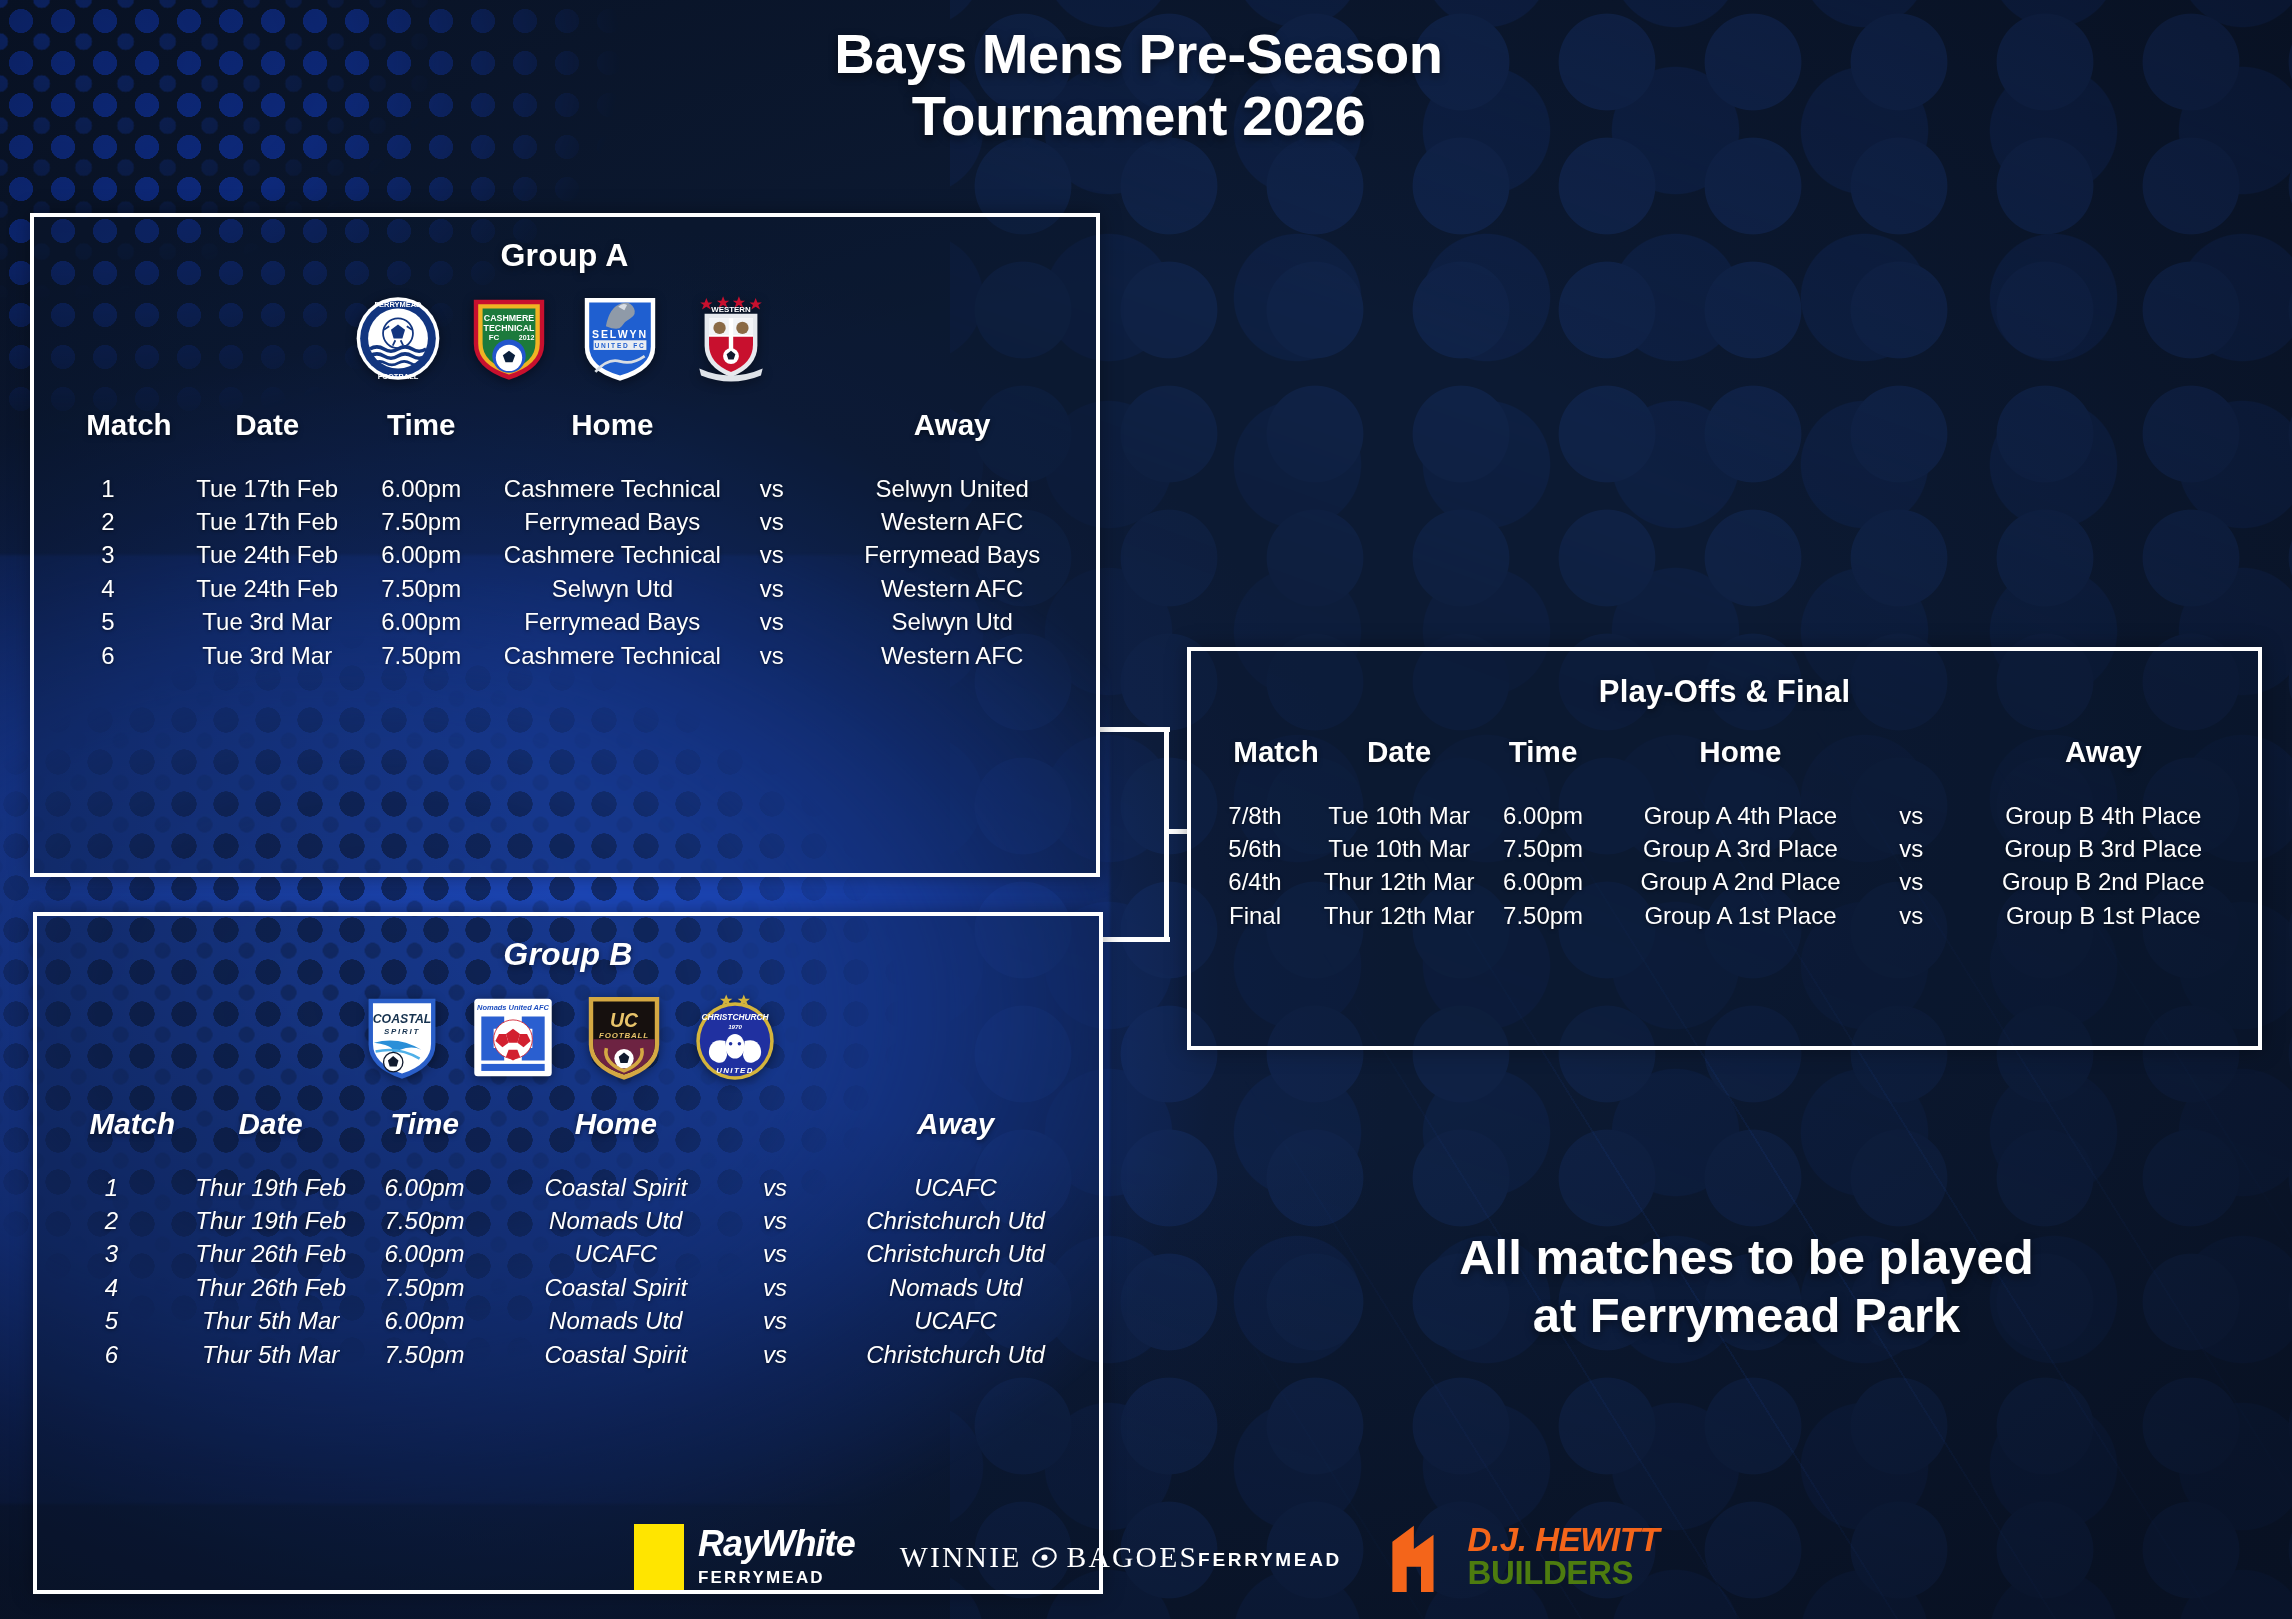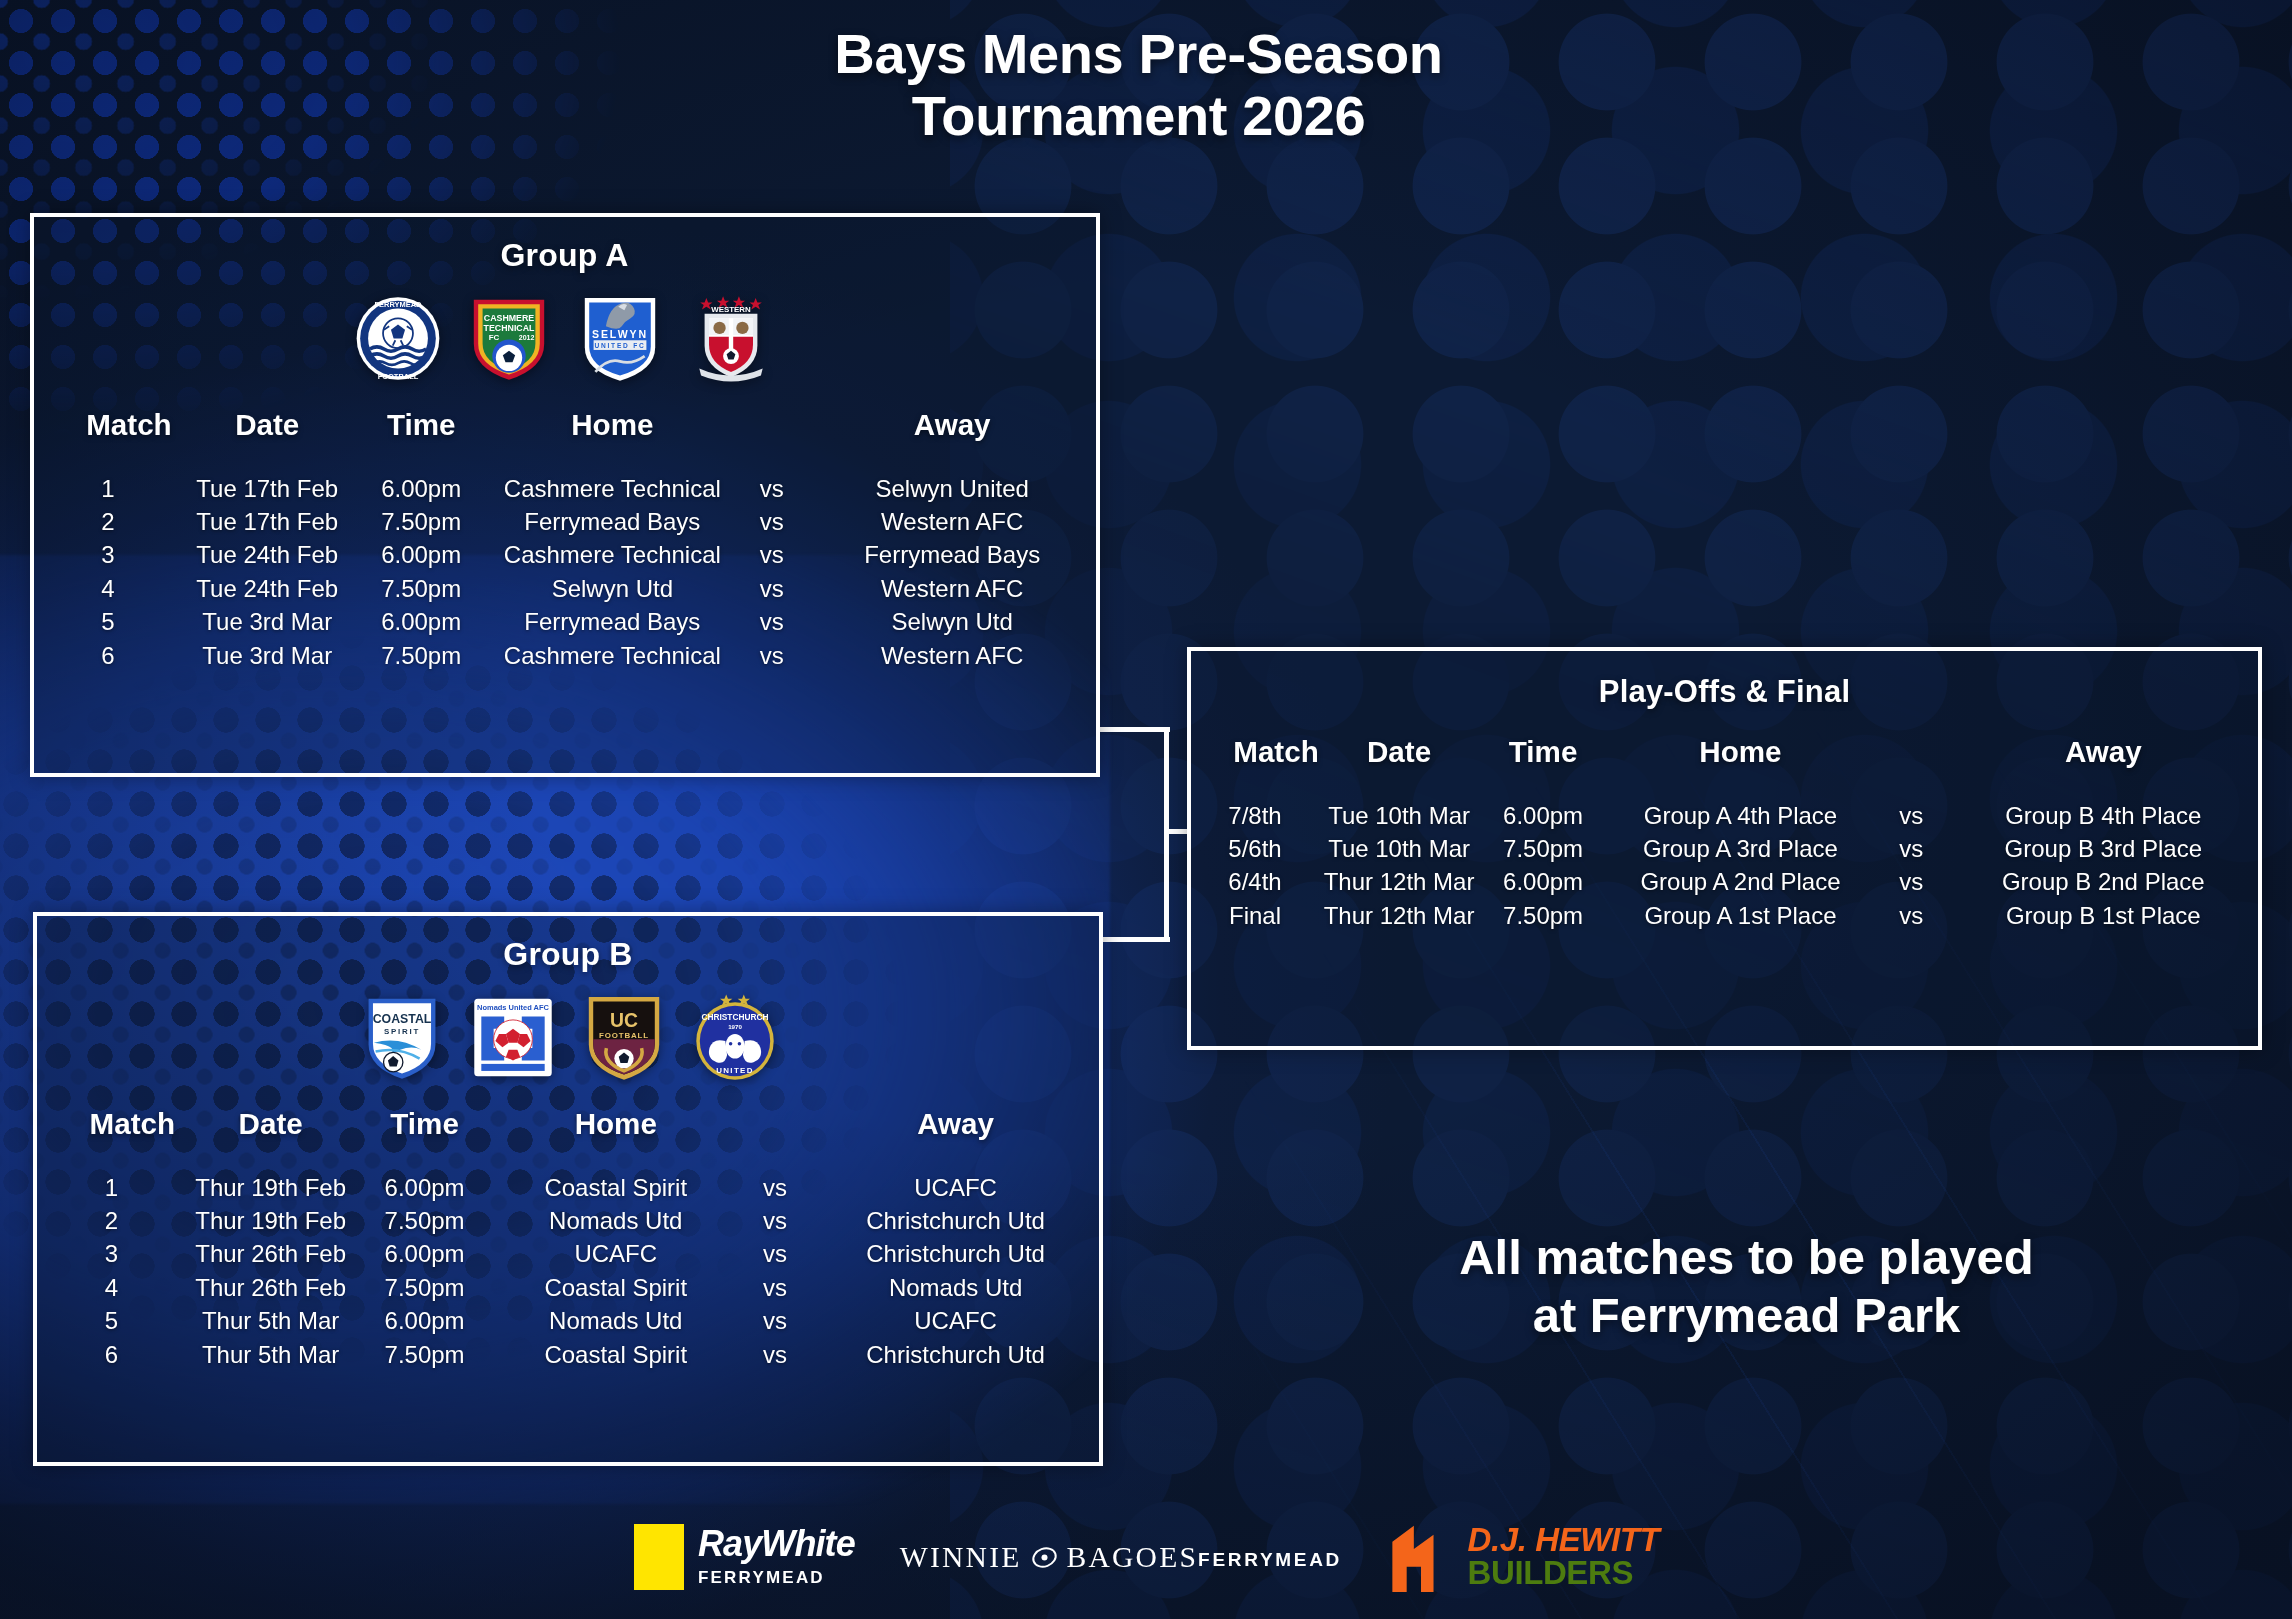--- a/index.html
+++ b/index.html
@@ -95,22 +95,22 @@
     text-shadow:0 2.7px 9px rgba(0,0,0,.55);
   }
   .title span { display:block; }
 
   .panel {
     position:absolute;
     border:4.5px solid #ffffff;
     background:rgba(9,22,48,.30);
     box-shadow:0 0 19.7px rgba(0,0,0,.35);
   }
-  #panel-a { left:29.6px;   top:213px;  width:1070px; height:564px; }
-  #panel-b { left:33px;   top:912px; width:1070px; height:554px; }
+  #panel-a { left:29.6px;   top:213px;  width:1070px; height:664px; }
+  #panel-b { left:33px;   top:912px; width:1070px; height:682px;font-style:italic; }
   #panel-p { left:1187px; top:647px;  width:1075px; height:403px; }
 
   .panel-title {
     text-align:center; font-size:32px; font-weight:bold;
     margin-top:19.7px; letter-spacing:0.2px;
     text-shadow:0 1.8px 6.3px rgba(0,0,0,.5);
   }
   #panel-p .panel-title { margin-top:23px; font-size:31px; }
 
   .crests {

